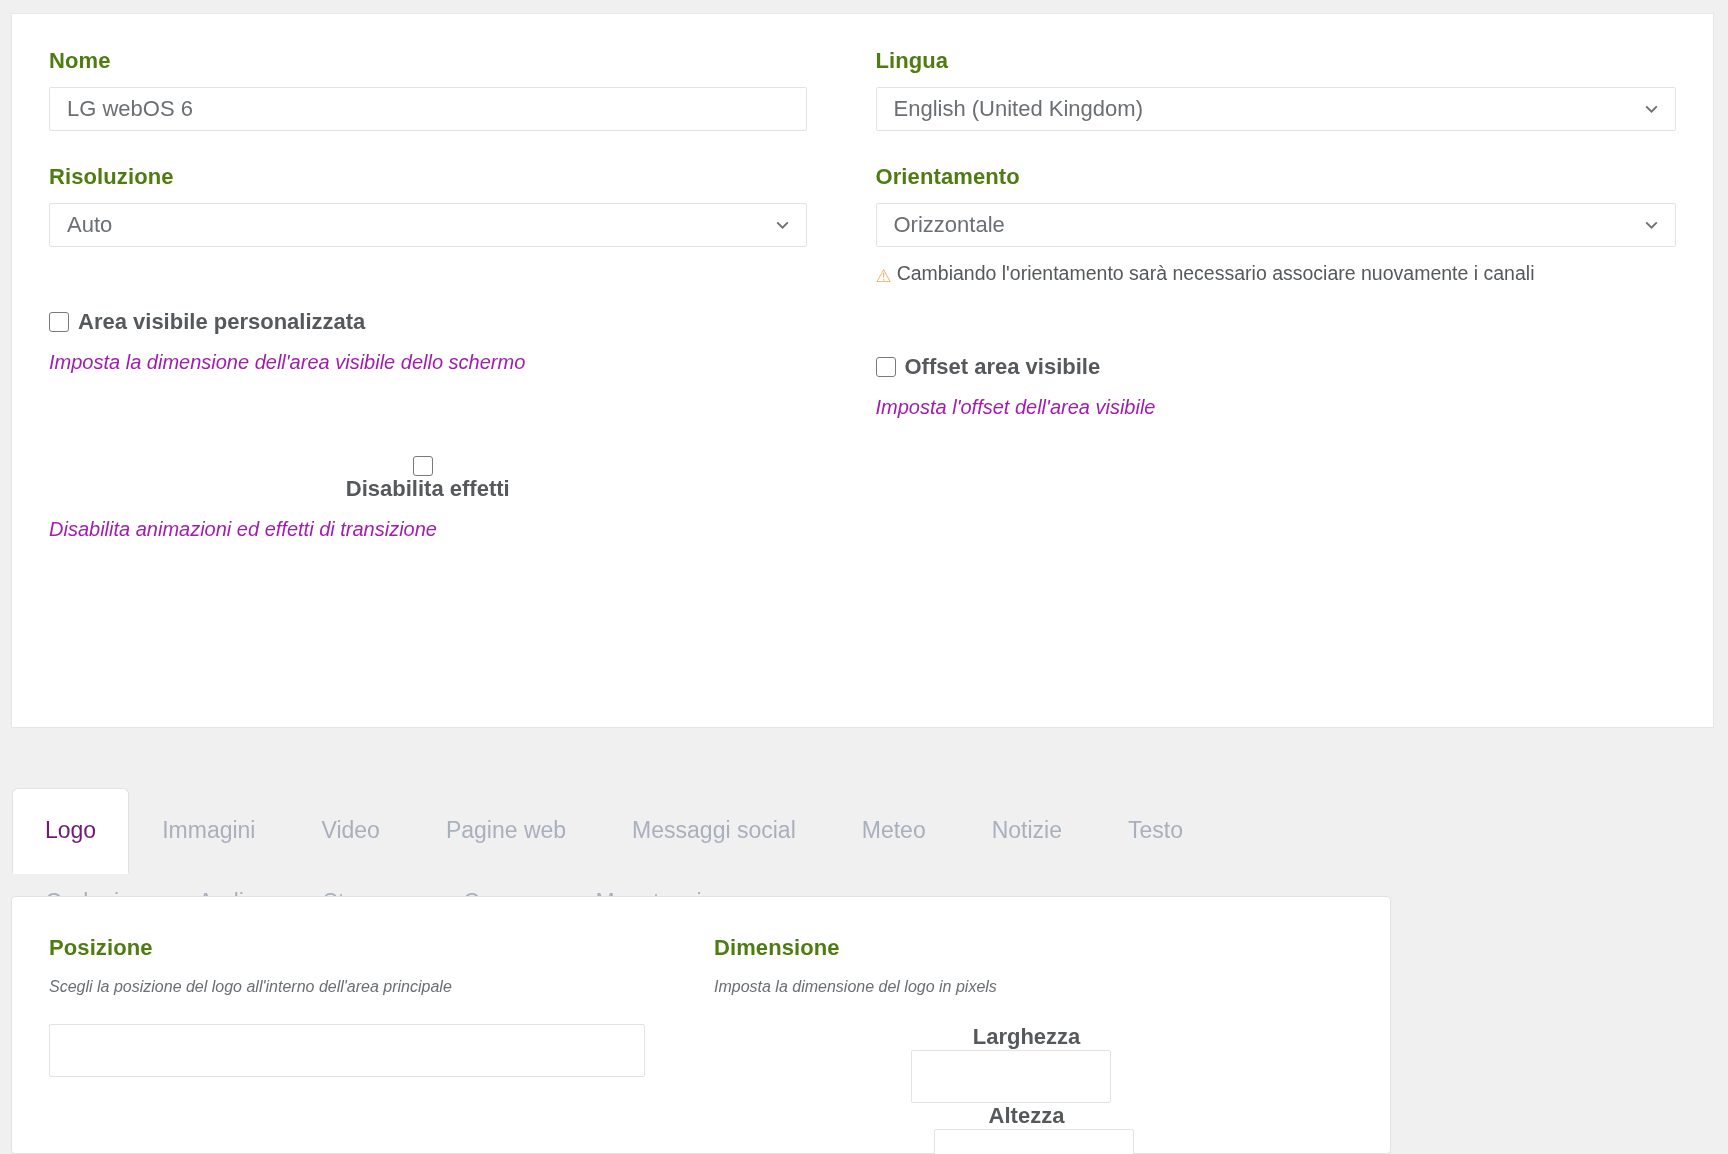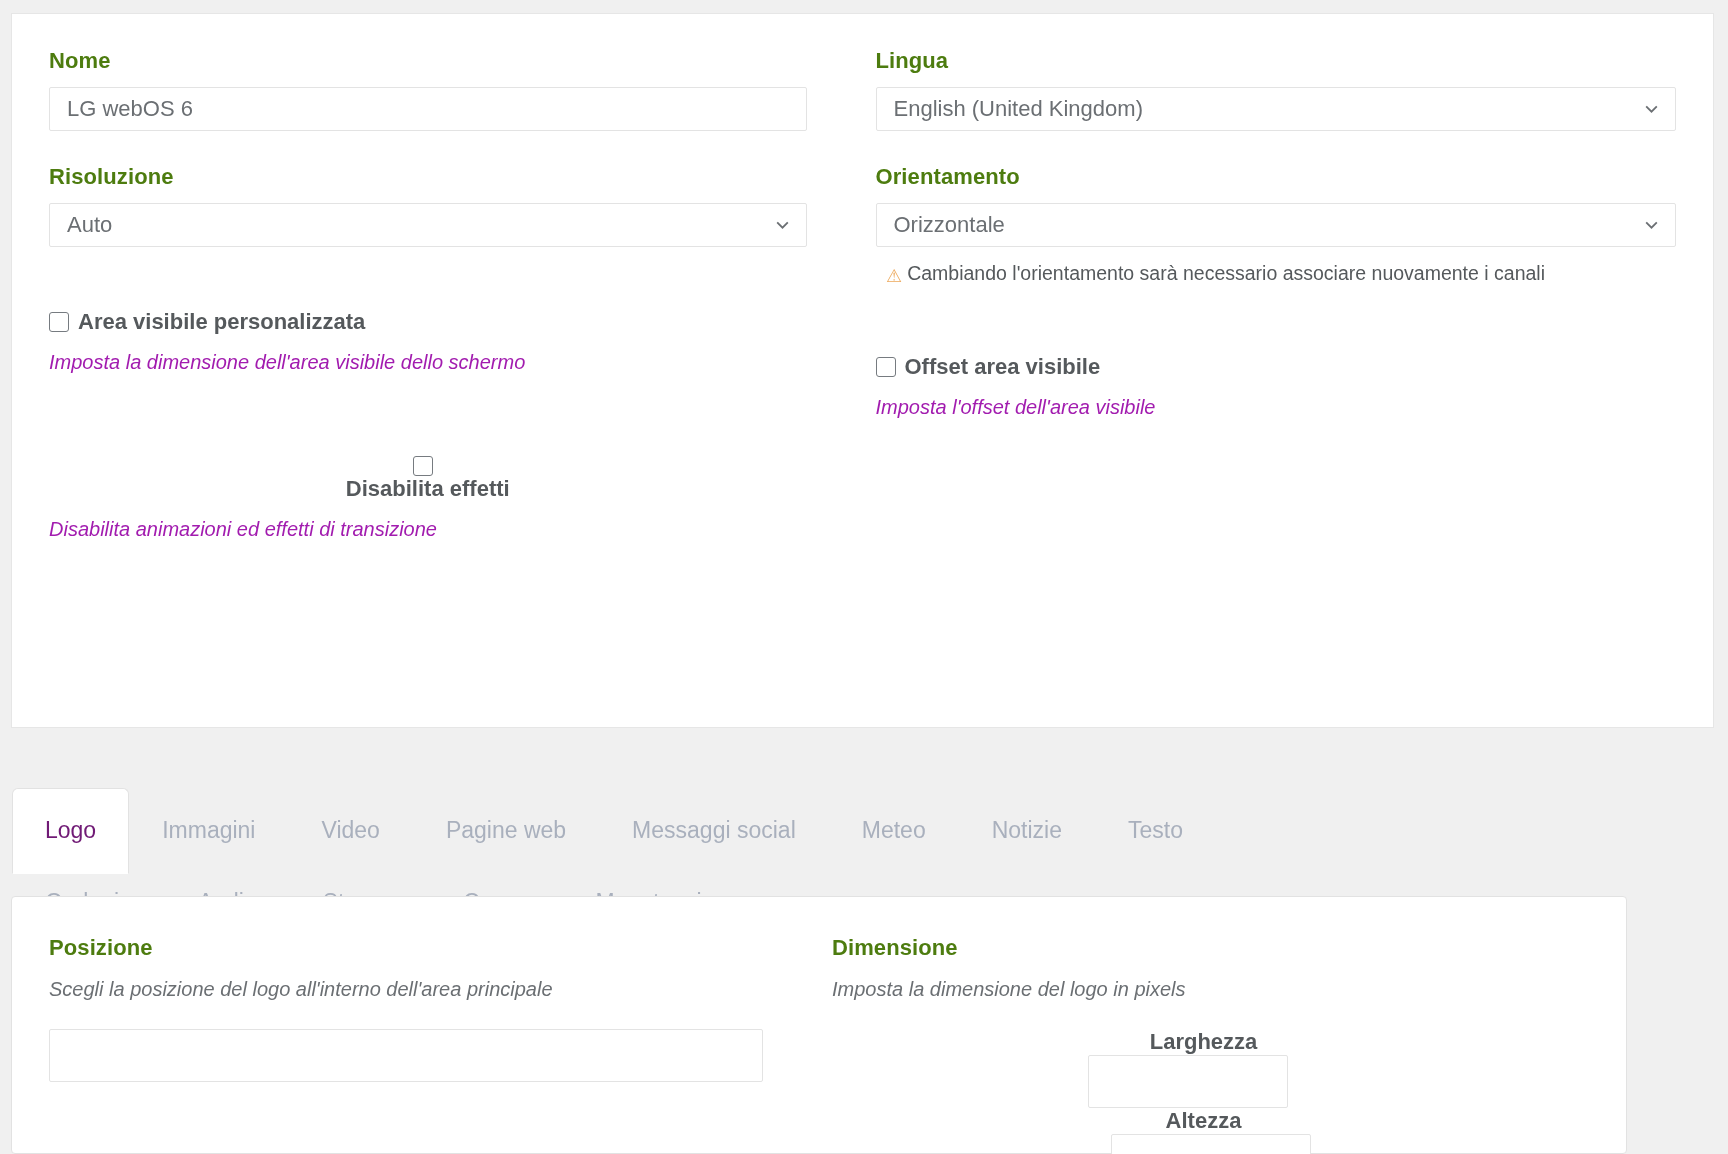--- a/index.html
+++ b/index.html
@@ -54,21 +54,20 @@
     color: #6b6f73;
   }
   .chevron svg { display: block; }
 
   .warn-line {
     margin-top: 11px;
     font-size: 19.5px;
     line-height: 31px;
     color: #55595c;
     max-width: 680px;
-    text-align: center;
   }
   .warn-icon {
     display: inline-block;
     vertical-align: -2px;
     margin-right: 5px;
     color: #eda95c;
     font-size: 18px;
   }
 
   
@@ -127,31 +126,31 @@
     position: relative;
     z-index: 2;
   }
   .tabrow2 { display: flex; flex-wrap: wrap; padding-left: 1px; }
   .tabrow2 .tab { padding-top: 16px; padding-bottom: 22px; }
 
   
   .card-bottom {
     position: absolute;
     left: 11px; top: 896px;
-    width: 1616px; height: 258px;
+    width: 1380px; height: 258px;
     background: #ffffff;
     border: 1px solid #e2e2e2;
     border-radius: 4px;
   }
   .bcols { display: flex; padding: 38px 37px 0 37px; }
   .bcol { width: 50%; padding-right: 56px; }
   .bcol.right { padding-right: 0; padding-left: 13px; }
   .bhint {
     margin-top: 17px;
-    font-size: 20px;
+    font-size: 16px;
     font-style: italic;
     color: #6b6f73;
   }
   .pos-input {
     margin-top: 28px;
     width: 100%;
     height: 53px;
     border: 1px solid #e3e3e3;
     background: #fff;
     border-radius: 2px;

